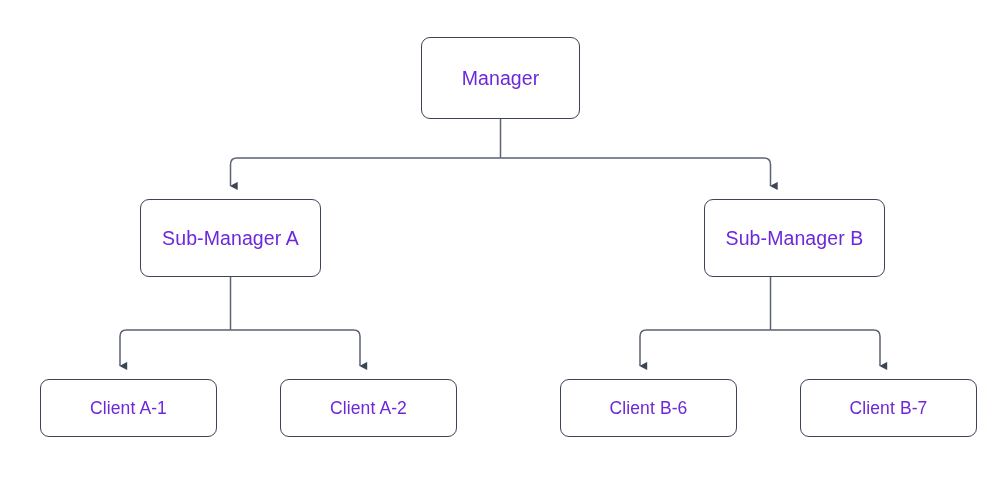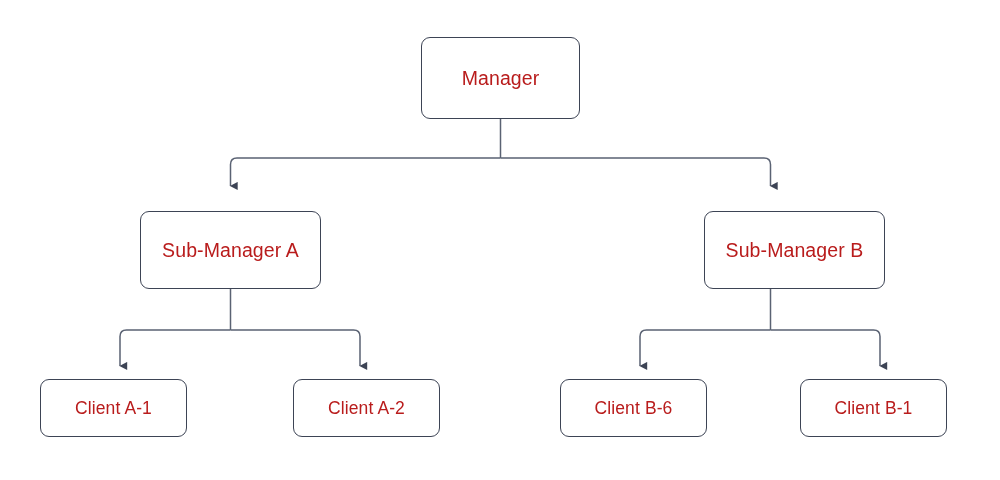--- a/index.html
+++ b/index.html
@@ -29,53 +29,52 @@
   .node {
     position: absolute;
     box-sizing: border-box;
     background: #ffffff;
     border: 1.6px solid #3d4455;
     border-radius: 9px;
     display: flex;
     align-items: center;
     justify-content: center;
     text-align: center;
-    color: #b91c1c;
+    color: #6d28d9;
     letter-spacing: 0.1px;
     z-index: 2;
   }
   .node-label {
     display: block;
     line-height: 1.15;
     white-space: nowrap;
   }
   .node-root {
     left: 421px;
     top: 37px;
     width: 159px;
     height: 82px;
     font-size: 19.5px;
   }
   .node-mid {
     top: 199px;
     width: 181px;
     height: 78px;
     font-size: 19.5px;
-    margin-top: 12px;
   }
   .node-mid-a { left: 140px; }
   .node-mid-b { left: 704px; }
   .node-leaf {
     top: 379px;
-    width: 147px;
+    width: 177px;
     height: 58px;
     font-size: 17.5px;
   }
   .node-leaf-a1 { left: 40px; }
-  .node-leaf-a2 { left: 293px; }
+  .node-leaf-a2 { left: 280px; }
   .node-leaf-b1 { left: 560px; }
   .node-leaf-b2 { left: 800px; }
 </style>
 </head>
 <body>
 
 <div id="canvas">
 
   <svg id="edges-svg" viewBox="0 0 1000 480" xmlns="http://www.w3.org/2000/svg">
     <defs>
@@ -121,16 +120,16 @@
 
   <div class="node node-leaf node-leaf-a2">
     <span class="node-label">Client A-2</span>
   </div>
 
   <div class="node node-leaf node-leaf-b1">
     <span class="node-label">Client B-6</span>
   </div>
 
   <div class="node node-leaf node-leaf-b2">
-    <span class="node-label">Client B-1</span>
+    <span class="node-label">Client B-7</span>
   </div>
 
 </div>
 
 </body></html>

